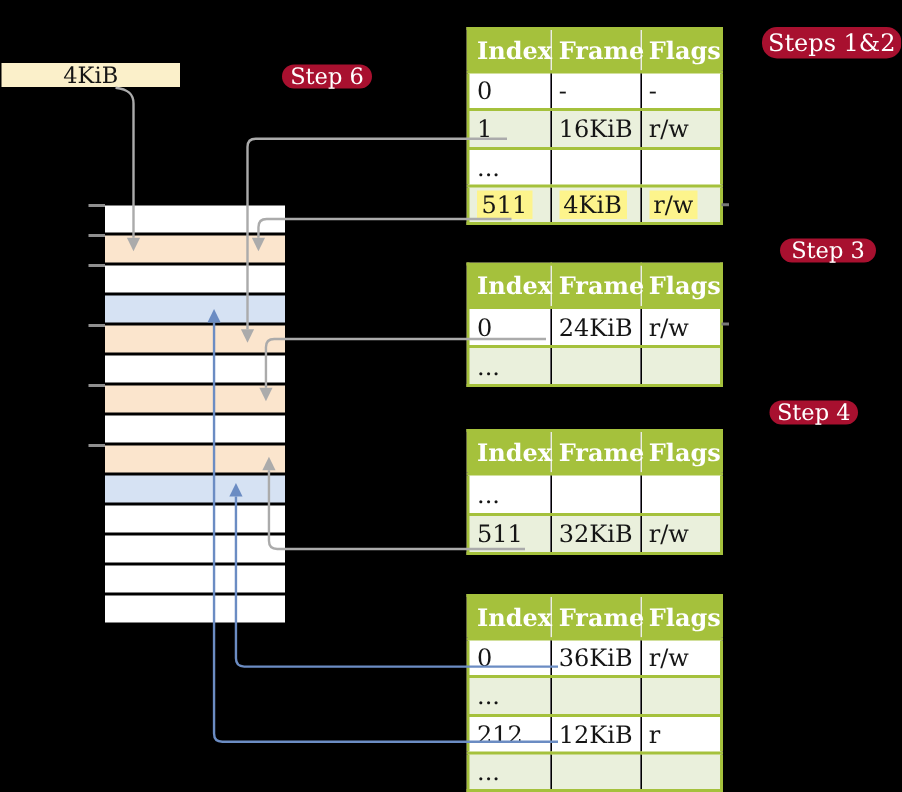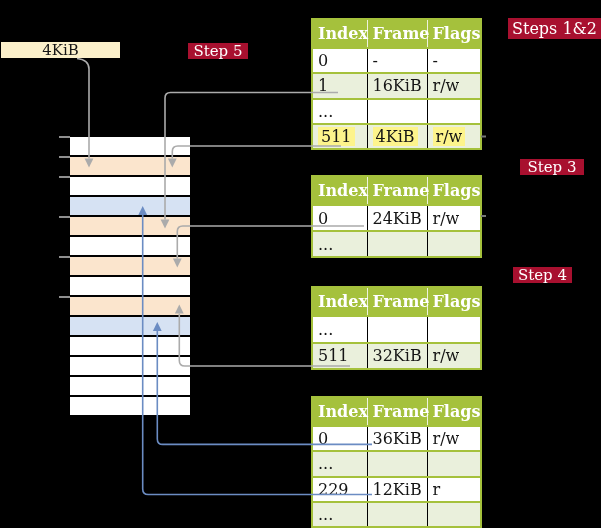--- a/index.html
+++ b/index.html
@@ -1,21 +1,21 @@
 <!DOCTYPE html>
 <html style="--background: #000000; --label-bg: #FBF0CA; --step-bg: #A8102F; --step-text: #FFFFFF; --table-header-bg: #A5C13C; --table-border: #A5C13C; --row-shade: #EAF0DC; --highlight: #FDF48C; --cell-orange: #FBE5CD; --cell-blue: #D6E2F3; --arrow-gray: #ABABAB; --arrow-blue: #6B8CC3;"><head>
 <meta charset="utf-8">
 <style>
   html,body{margin:0;padding:0;background:#000;}
   .canvas{position:relative;width:601px;height:528px;background:var(--background,#000);
           font-family:"DejaVu Serif","Liberation Serif",serif;overflow:hidden;}
   .psize{position:absolute;left:1px;top:42px;width:119px;height:16px;background:var(--label-bg);
          color:#151515;font-size:15px;display:flex;align-items:center;justify-content:center;}
   .step{position:absolute;background:var(--step-bg);color:var(--step-text);font-size:15px;
-        border-radius:0;display:flex;align-items:center;justify-content:center;text-align:center;}
+        border-radius:10px;display:flex;align-items:center;justify-content:center;text-align:center;}
   .step.s0{left:188px;top:43px;width:60px;height:16px;}
   .step.s12{left:508px;top:18px;width:93px;height:21px;font-size:16px;}
   .step.s3{left:520px;top:159px;width:64px;height:16px;}
   .step.s4{left:513px;top:267px;width:59px;height:16px;}
   .memcol{position:absolute;left:70px;top:137px;width:120px;height:278px;background:#000;
           display:flex;flex-direction:column;gap:2px;}
   .mcell{flex:1;}
   .mcell.white{background:#ffffff;}
   .mcell.orange{background:var(--cell-orange);}
   .mcell.blue{background:var(--cell-blue);}
@@ -32,21 +32,21 @@
   .hl{background:var(--highlight);padding:0 3px;}
   svg.overlay{position:absolute;left:0;top:0;pointer-events:none;}
 </style>
 </head>
 <body>
 
 <div class="canvas">
 
   <div class="psize">4KiB</div>
 
-  <div class="step s0">Step 5</div>
+  <div class="step s0">Step 6</div>
   <div class="step s12">Steps 1&amp;2</div>
   <div class="step s3">Step 3</div>
   <div class="step s4">Step 4</div>
 
   <div class="memcol">
       <div class="mcell white"></div>
       <div class="mcell orange"></div>
       <div class="mcell white"></div>
       <div class="mcell blue"></div>
       <div class="mcell orange"></div>
@@ -174,21 +174,21 @@
           <td>0</td>
           <td>36KiB</td>
           <td>r/w</td>
         </tr>
         <tr class="shade">
           <td>...</td>
           <td></td>
           <td></td>
         </tr>
         <tr>
-          <td>229</td>
+          <td>212</td>
           <td>12KiB</td>
           <td>r</td>
         </tr>
         <tr class="shade">
           <td>...</td>
           <td></td>
           <td></td>
         </tr>
       </tbody>
     </table>

